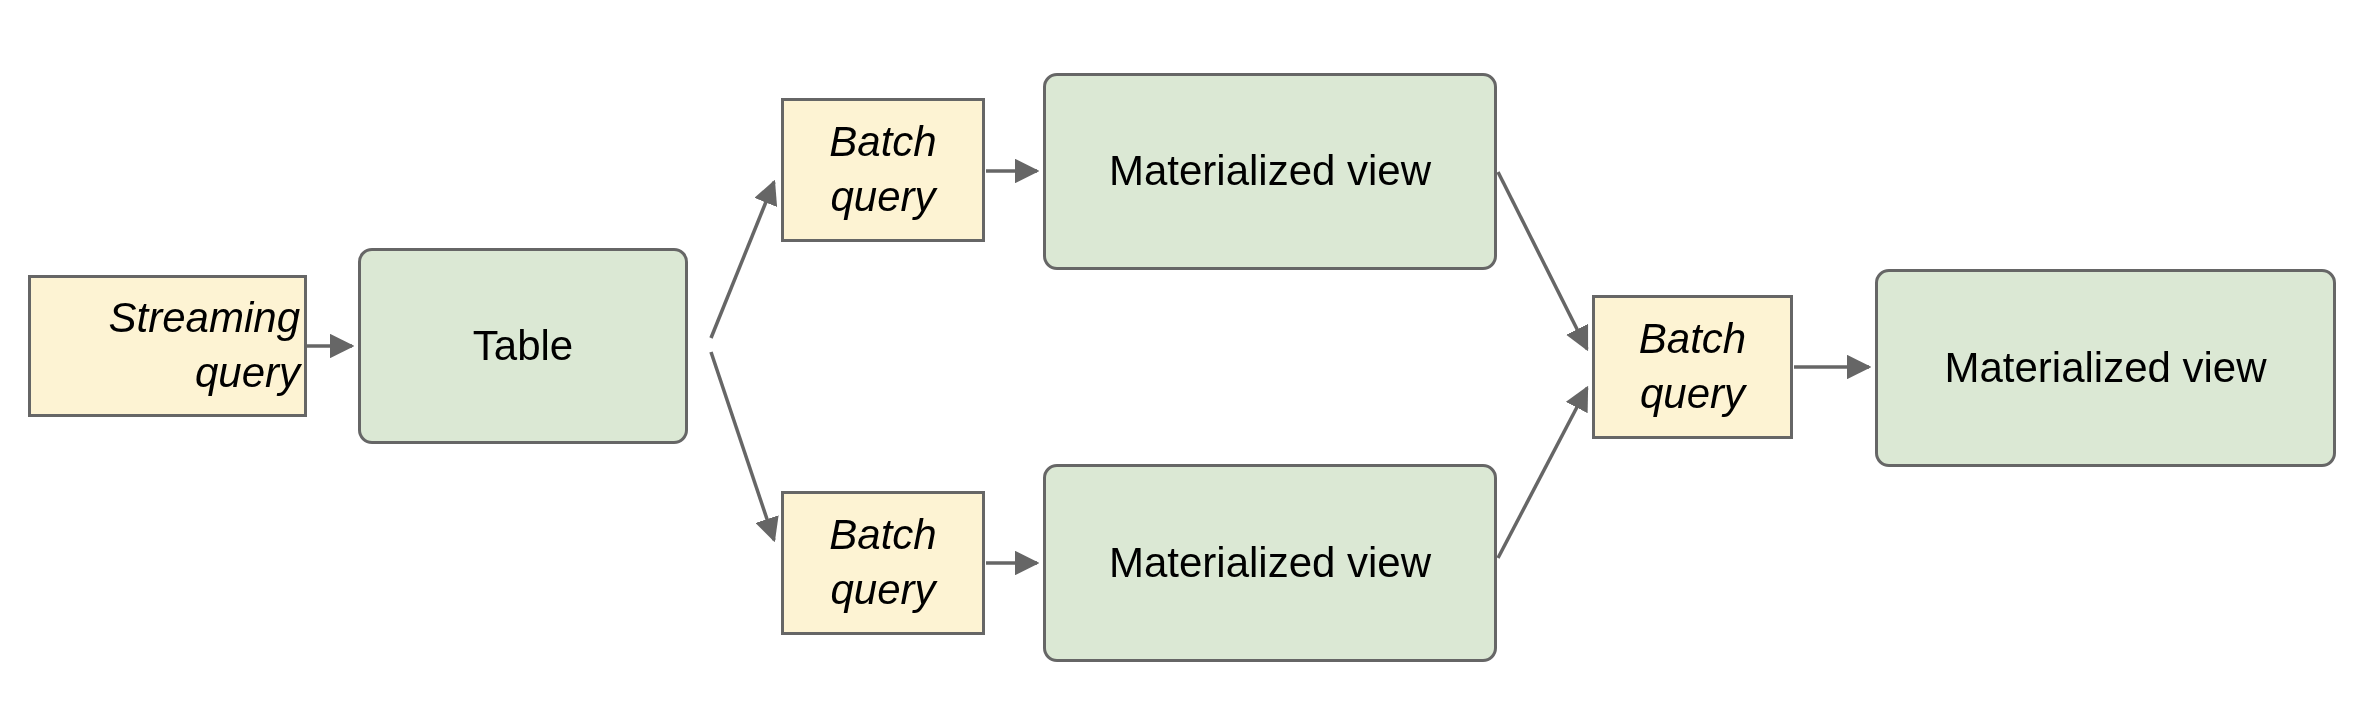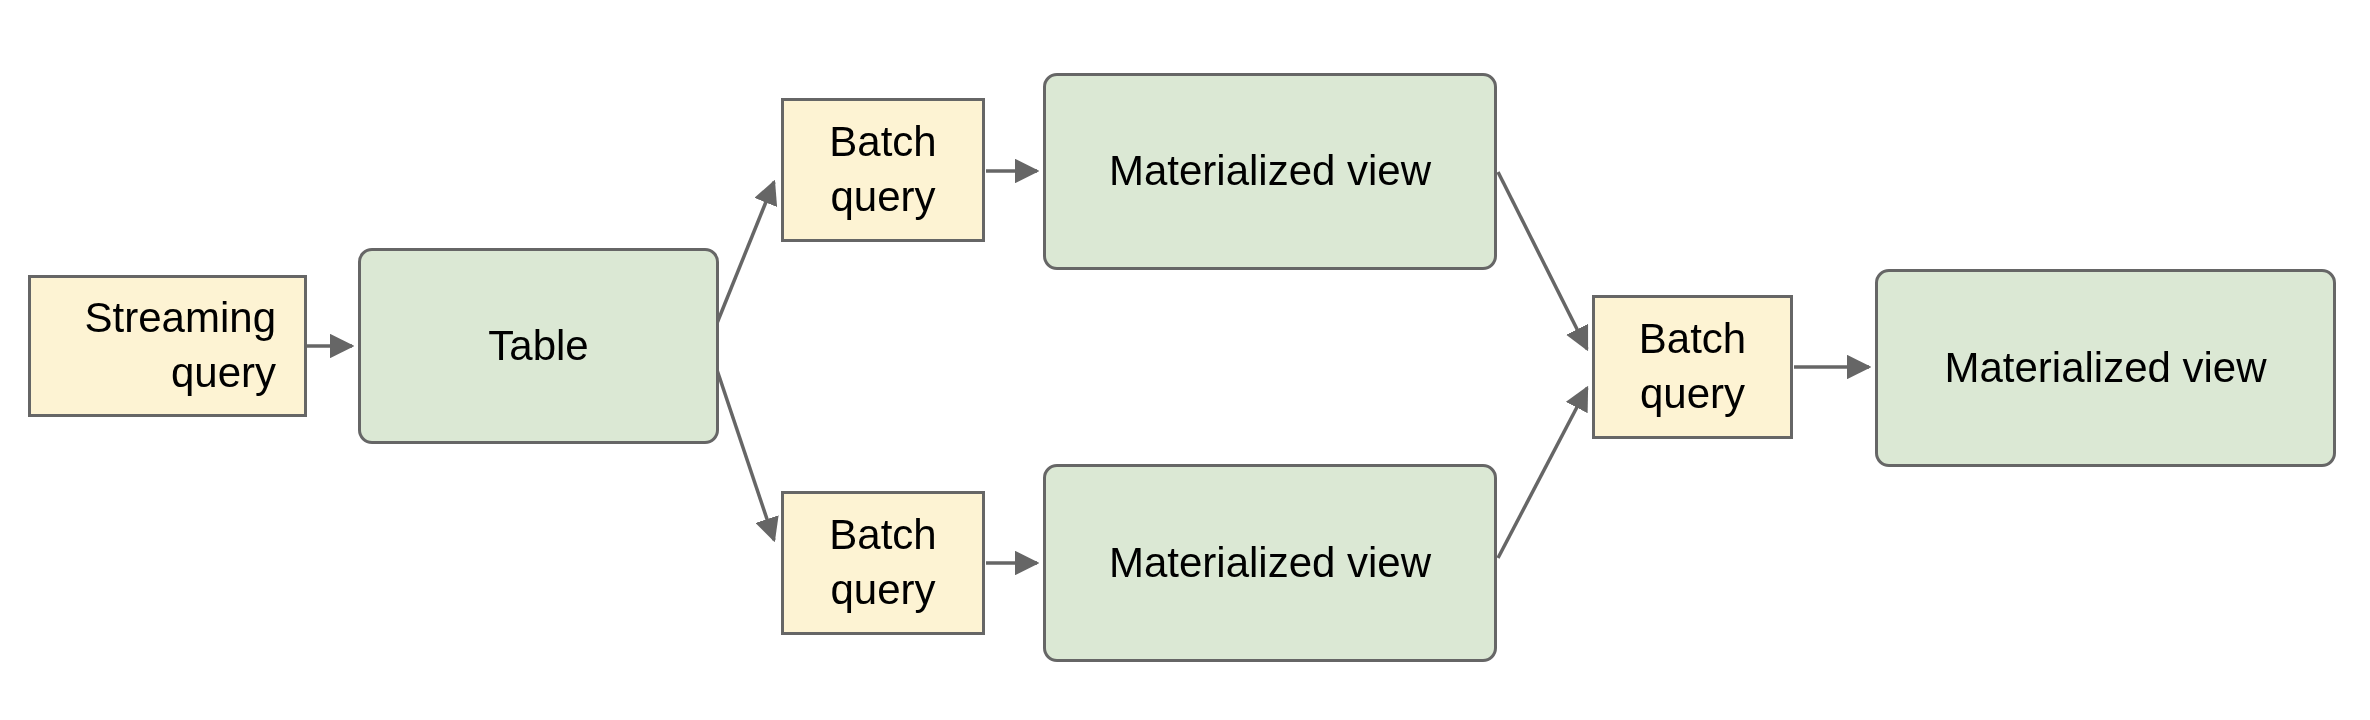--- a/index.html
+++ b/index.html
@@ -39,21 +39,22 @@
     justify-content: center;
     text-align: center;
     font-size: 42px;
     line-height: 1.3;
     color: var(--color-text);
     border: 3px solid var(--color-stroke);
   }
   .node-query {
     background: var(--color-query-fill);
     border-radius: 0;
-    padding: 0 28px;
+    padding: 0 4px;
+    font-style: italic;
   }
   .node-dataset {
     background: var(--color-dataset-fill);
     border-radius: 14px;
     padding: 12px 20px;
   }
 </style>
 </head>
 <body>
 
@@ -72,21 +73,21 @@
     <line x1="986" y1="563" x2="1037" y2="563" marker-end="url(#arrowhead)"></line>
     <line x1="1498" y1="172" x2="1587" y2="349" marker-end="url(#arrowhead)"></line>
     <line x1="1498" y1="558" x2="1587" y2="388" marker-end="url(#arrowhead)"></line>
     <line x1="1794" y1="367" x2="1869" y2="367" marker-end="url(#arrowhead)"></line>
   </svg>
 
   <div class="node node-query" style="left:28px; top:275px; width:279px; height:142px;text-align:right;">
     <span>Streaming query</span>
   </div>
 
-  <div class="node node-dataset" style="left:358px; top:248px; width:361px; height:196px;">
+  <div class="node node-dataset" style="left:358px; top:248px; width:330px; height:196px;">
     <span>Table</span>
   </div>
 
   <div class="node node-query" style="left:781px; top:98px; width:204px; height:144px;">
     <span>Batch query</span>
   </div>
 
   <div class="node node-dataset" style="left:1043px; top:73px; width:454px; height:197px;">
     <span>Materialized view</span>
   </div>

